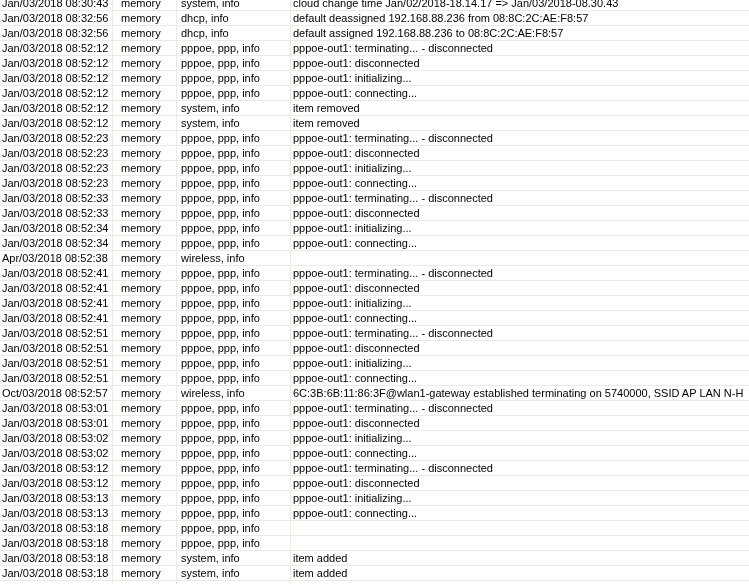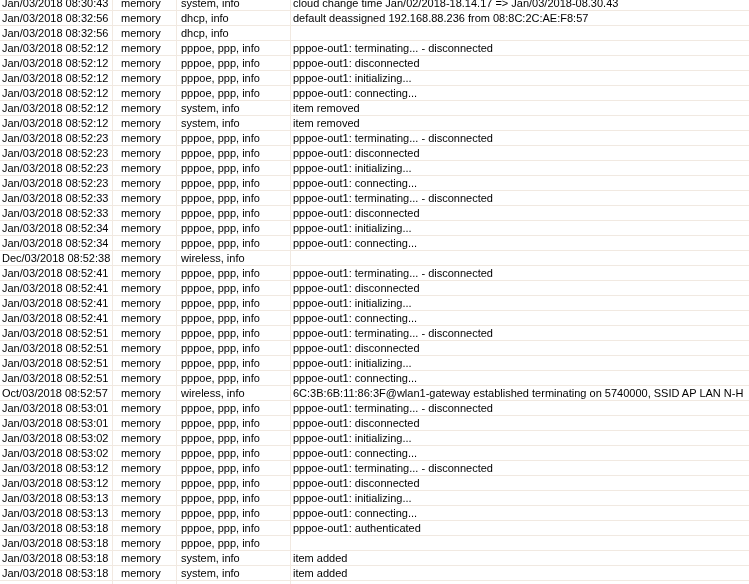--- a/index.html
+++ b/index.html
@@ -60,20 +60,21 @@
       <div class="row">
       <div class="cell c-time">Jan/03/2018 08:32:56</div>
       <div class="cell c-buffer">memory</div>
       <div class="cell c-topics">dhcp, info</div>
       <div class="cell c-msg">default deassigned 192.168.88.236 from 08:8C:2C:AE:F8:57</div>
     </div>
       <div class="row">
       <div class="cell c-time">Jan/03/2018 08:32:56</div>
       <div class="cell c-buffer">memory</div>
       <div class="cell c-topics">dhcp, info</div>
+      <div class="cell c-msg">default assigned 192.168.88.236 to 08:8C:2C:AE:F8:57</div>
     </div>
       <div class="row">
       <div class="cell c-time">Jan/03/2018 08:52:12</div>
       <div class="cell c-buffer">memory</div>
       <div class="cell c-topics">pppoe, ppp, info</div>
       <div class="cell c-msg">pppoe-out1: terminating... - disconnected</div>
     </div>
       <div class="row">
       <div class="cell c-time">Jan/03/2018 08:52:12</div>
       <div class="cell c-buffer">memory</div>
@@ -146,21 +147,21 @@
       <div class="cell c-topics">pppoe, ppp, info</div>
       <div class="cell c-msg">pppoe-out1: initializing...</div>
     </div>
       <div class="row">
       <div class="cell c-time">Jan/03/2018 08:52:34</div>
       <div class="cell c-buffer">memory</div>
       <div class="cell c-topics">pppoe, ppp, info</div>
       <div class="cell c-msg">pppoe-out1: connecting...</div>
     </div>
       <div class="row">
-      <div class="cell c-time">Dec/03/2018 08:52:38</div>
+      <div class="cell c-time">Apr/03/2018 08:52:38</div>
       <div class="cell c-buffer">memory</div>
       <div class="cell c-topics">wireless, info</div>
     </div>
       <div class="row">
       <div class="cell c-time">Jan/03/2018 08:52:41</div>
       <div class="cell c-buffer">memory</div>
       <div class="cell c-topics">pppoe, ppp, info</div>
       <div class="cell c-msg">pppoe-out1: terminating... - disconnected</div>
     </div>
       <div class="row">
@@ -256,21 +257,20 @@
       <div class="row">
       <div class="cell c-time">Jan/03/2018 08:53:13</div>
       <div class="cell c-buffer">memory</div>
       <div class="cell c-topics">pppoe, ppp, info</div>
       <div class="cell c-msg">pppoe-out1: connecting...</div>
     </div>
       <div class="row">
       <div class="cell c-time">Jan/03/2018 08:53:18</div>
       <div class="cell c-buffer">memory</div>
       <div class="cell c-topics">pppoe, ppp, info</div>
-      <div class="cell c-msg">pppoe-out1: authenticated</div>
     </div>
       <div class="row">
       <div class="cell c-time">Jan/03/2018 08:53:18</div>
       <div class="cell c-buffer">memory</div>
       <div class="cell c-topics">pppoe, ppp, info</div>
     </div>
       <div class="row">
       <div class="cell c-time">Jan/03/2018 08:53:18</div>
       <div class="cell c-buffer">memory</div>
       <div class="cell c-topics">system, info</div>

